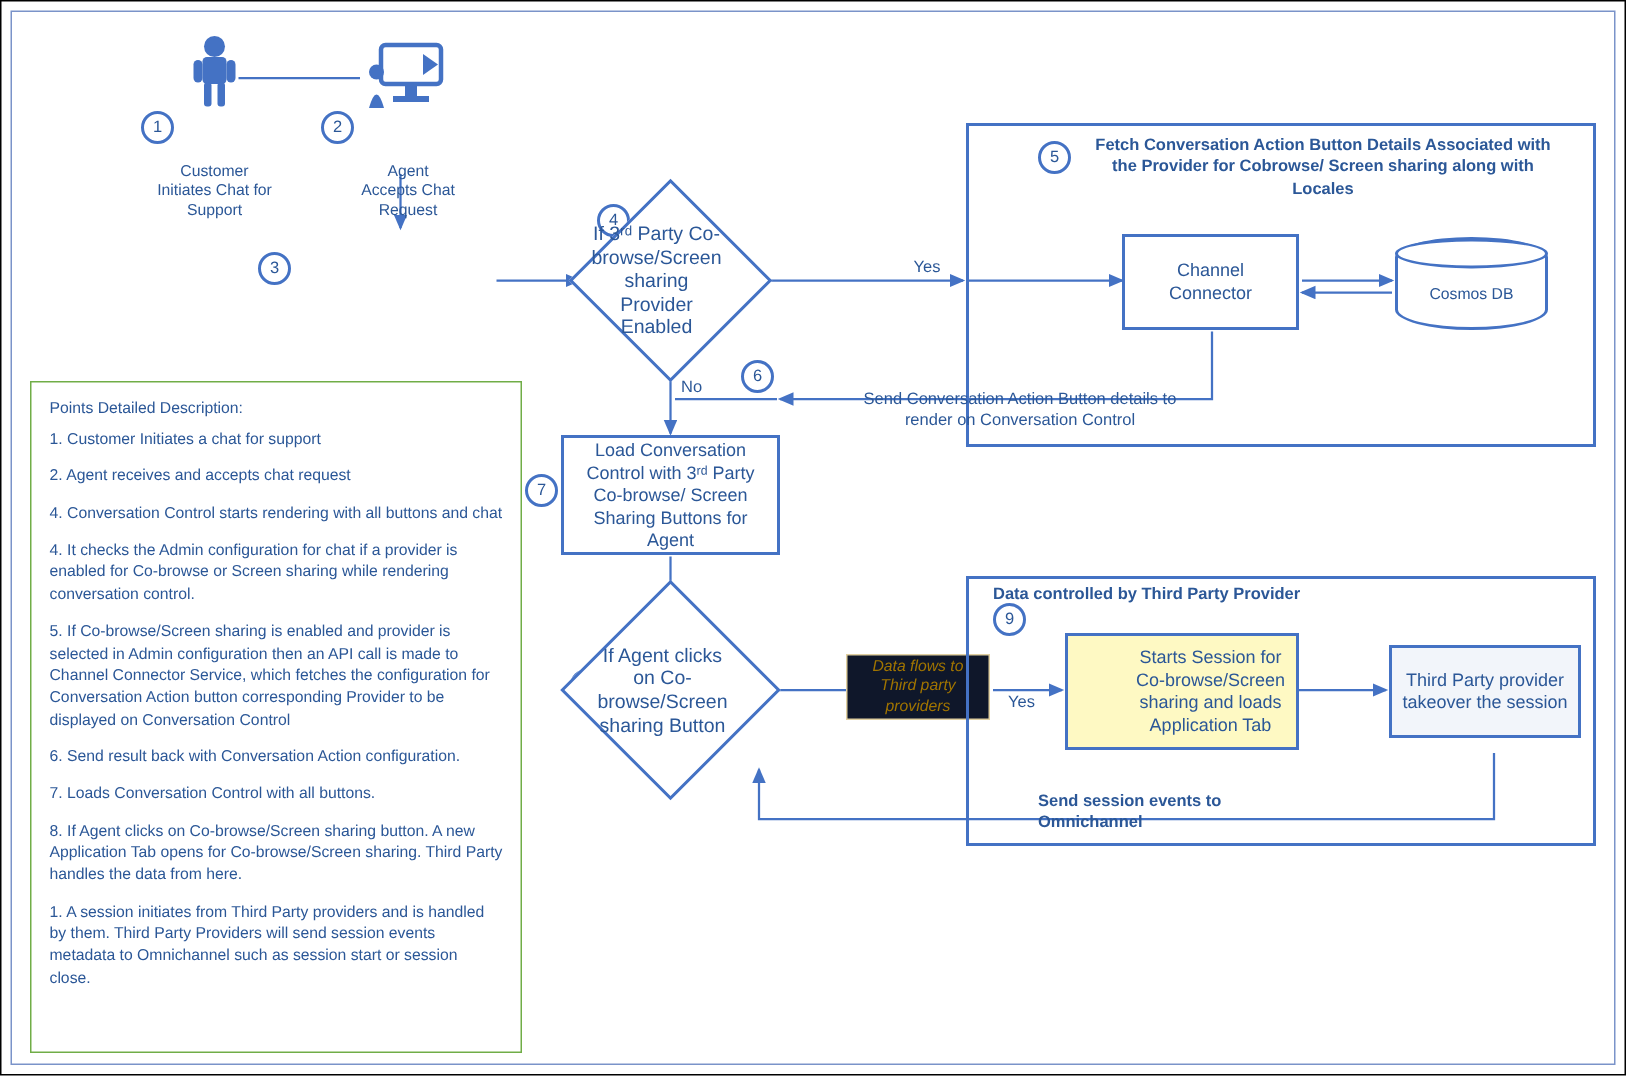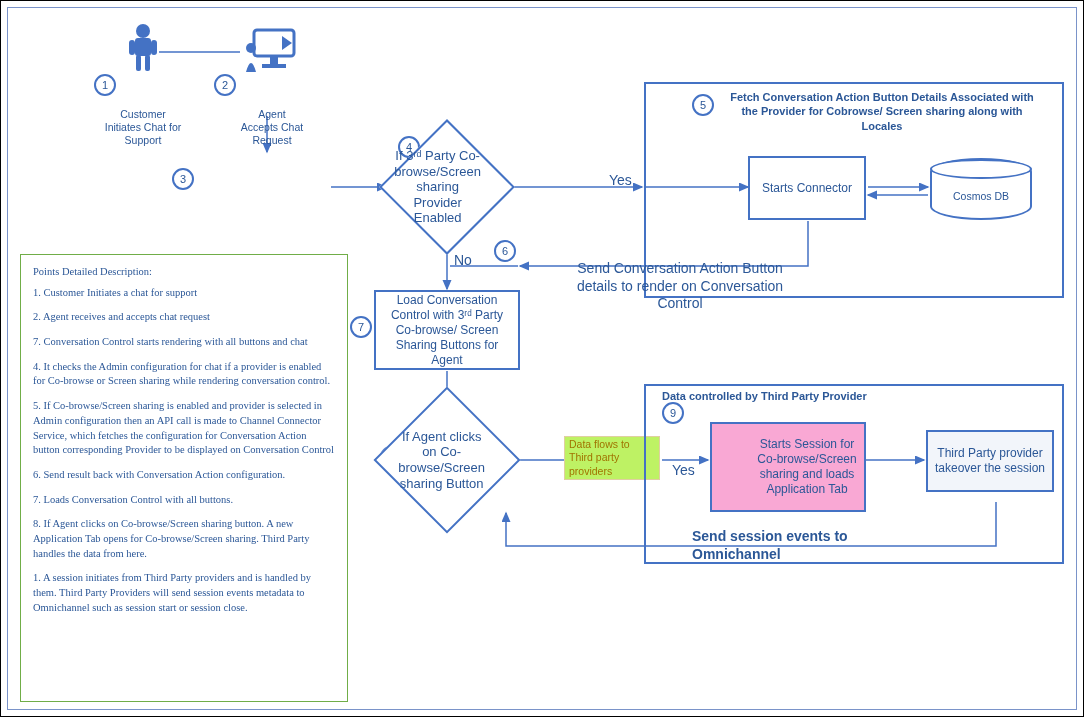--- a/index.html
+++ b/index.html
@@ -75,42 +75,42 @@
   }
   .cyl-label { position: relative; z-index: 1; margin-top: 14px; }
 
   
   .container-box { border: 2px solid #4472c4; background: transparent; }
   .container-title { font-size: 11px; font-weight: 600; color: #2b5797; text-align: center; line-height: 1.3; }
   .container-title-left { font-size: 11px; font-weight: 600; color: #2b5797; text-align: left; padding-left: 18px; }
 
   
   .note {
-    background: #bef264;
+    background: #0f172a;
     border: 1px solid #e0cfa0;
-    font-size: 10.5px; 
+    font-size: 10.5px; text-align: center;
     display: flex; align-items: center; justify-content: center;
     color: #a07400;
     padding: 4px;
     line-height: 1.25;
-  }
-
-  
-  .flowlabel { font-size: 14px; color: #2b5797; }
+    font-style: italic;
+  }
+
+  
+  .flowlabel { font-size: 11px; color: #2b5797; }
   .flowlabel.multi { text-align: center; line-height: 1.25; }
 
   
   .desc-panel {
     border: 1.5px solid #70ad47;
     background: #fff;
     font-size: 10.5px;
     color: #2b5797;
     padding: 10px 12px;
     line-height: 1.4;
-    font-family: Liberation Serif, serif;
   }
   .desc-panel .d-title { margin-bottom: 6px; }
   .desc-panel p { margin-bottom: 10px; }
 
   
   svg.lines { position: absolute; inset: 0; width: 100%; height: 100%; overflow: visible; pointer-events: none; }
 </style>
 </head>
 <body>
 
@@ -217,21 +217,21 @@
         <span>If 3ʳᵈ Party Co-browse/Screen sharing Provider Enabled</span>
       </div>
 </div>
 <div class="abs flowlabel" style="left:601px; top:164px;">Yes</div>
 <div class="abs flowlabel" style="left:446px; top:244px;">No</div>
 
 <div class="container-box abs" style="left:636px; top:74px; width:420px; height:216px;"></div>
 <div class="abs container-title" style="left:714px; top:82px; width:320px;">Fetch Conversation Action Button Details Associated with the Provider for Cobrowse/ Screen sharing along with Locales</div>
 
 <div class="process abs" style="left:740px; top:148px; width:118px; height:64px;">
-  <span>Starts Connector</span>
+  <span>Channel Connector</span>
 </div>
 
 <div class="cyl" style="left:922px; top:150px; width:102px; height:62px;">
   <span class="cyl-label">Cosmos DB</span>
 </div>
 
 <div class="abs flowlabel multi" style="left:552px; top:252px; width:240px;">Send Conversation Action Button details to render on Conversation Control</div>
 
 <div class="process abs" style="left:366px; top:282px; width:146px; height:80px;">
   <span>Load Conversation Control with 3ʳᵈ Party Co-browse/ Screen Sharing Buttons for Agent</span>
@@ -245,35 +245,35 @@
 </div>
 <div class="abs flowlabel" style="left:664px; top:454px;">Yes</div>
 
 <div class="note abs" style="left:556px; top:428px; width:96px; height:44px;">
   <span>Data flows to Third party providers</span>
 </div>
 
 <div class="container-box abs" style="left:636px; top:376px; width:420px; height:180px;"></div>
 <div class="abs container-title-left" style="left:636px; top:382px; width:420px;">Data controlled by Third Party Provider</div>
 
-<div class="process abs" style="left:702px; top:414px; width:156px; height:90px; background:#f9a8d4;padding-left:44px;">
+<div class="process abs" style="left:702px; top:414px; width:156px; height:78px; background:#fef9c3;padding-left:44px;">
   <span>Starts Session for Co-browse/Screen sharing and loads Application Tab</span>
 </div>
 
 <div class="process abs" style="left:918px; top:422px; width:128px; height:62px; background:#f2f5fa;">
   <span>Third Party provider takeover the session</span>
 </div>
 
 <div class="abs flowlabel multi" style="left:684px; top:520px; width:160px; font-weight:600; text-align:left;">Send session events to Omnichannel</div>
 
 <div class="desc-panel abs" style="left:12px; top:246px; width:328px; height:448px;">
   <p class="d-title">Points Detailed Description:</p>
   <p>1. Customer Initiates a chat for support</p>
   <p>2. Agent receives and accepts chat request</p>
-  <p>7. Conversation Control starts rendering with all buttons and chat</p>
+  <p>4. Conversation Control starts rendering with all buttons and chat</p>
   <p>4. It checks the Admin configuration for chat if a provider is enabled for Co-browse or Screen sharing while rendering conversation control.</p>
   <p>5. If Co-browse/Screen sharing  is enabled and provider is selected in Admin configuration then an API call is made to Channel Connector Service, which fetches the configuration for Conversation Action button corresponding Provider to be displayed on Conversation Control</p>
   <p>6. Send result back with Conversation Action configuration.</p>
   <p>7. Loads Conversation Control with all buttons.</p>
   <p>8. If Agent clicks on Co-browse/Screen sharing button.  A new Application Tab opens for Co-browse/Screen sharing. Third Party handles the data from here.</p>
   <p>1. A session initiates from Third Party providers and is handled by them. Third Party Providers will send session events metadata to Omnichannel such as session start or session close.</p>
 </div>
 
 </div>
 

